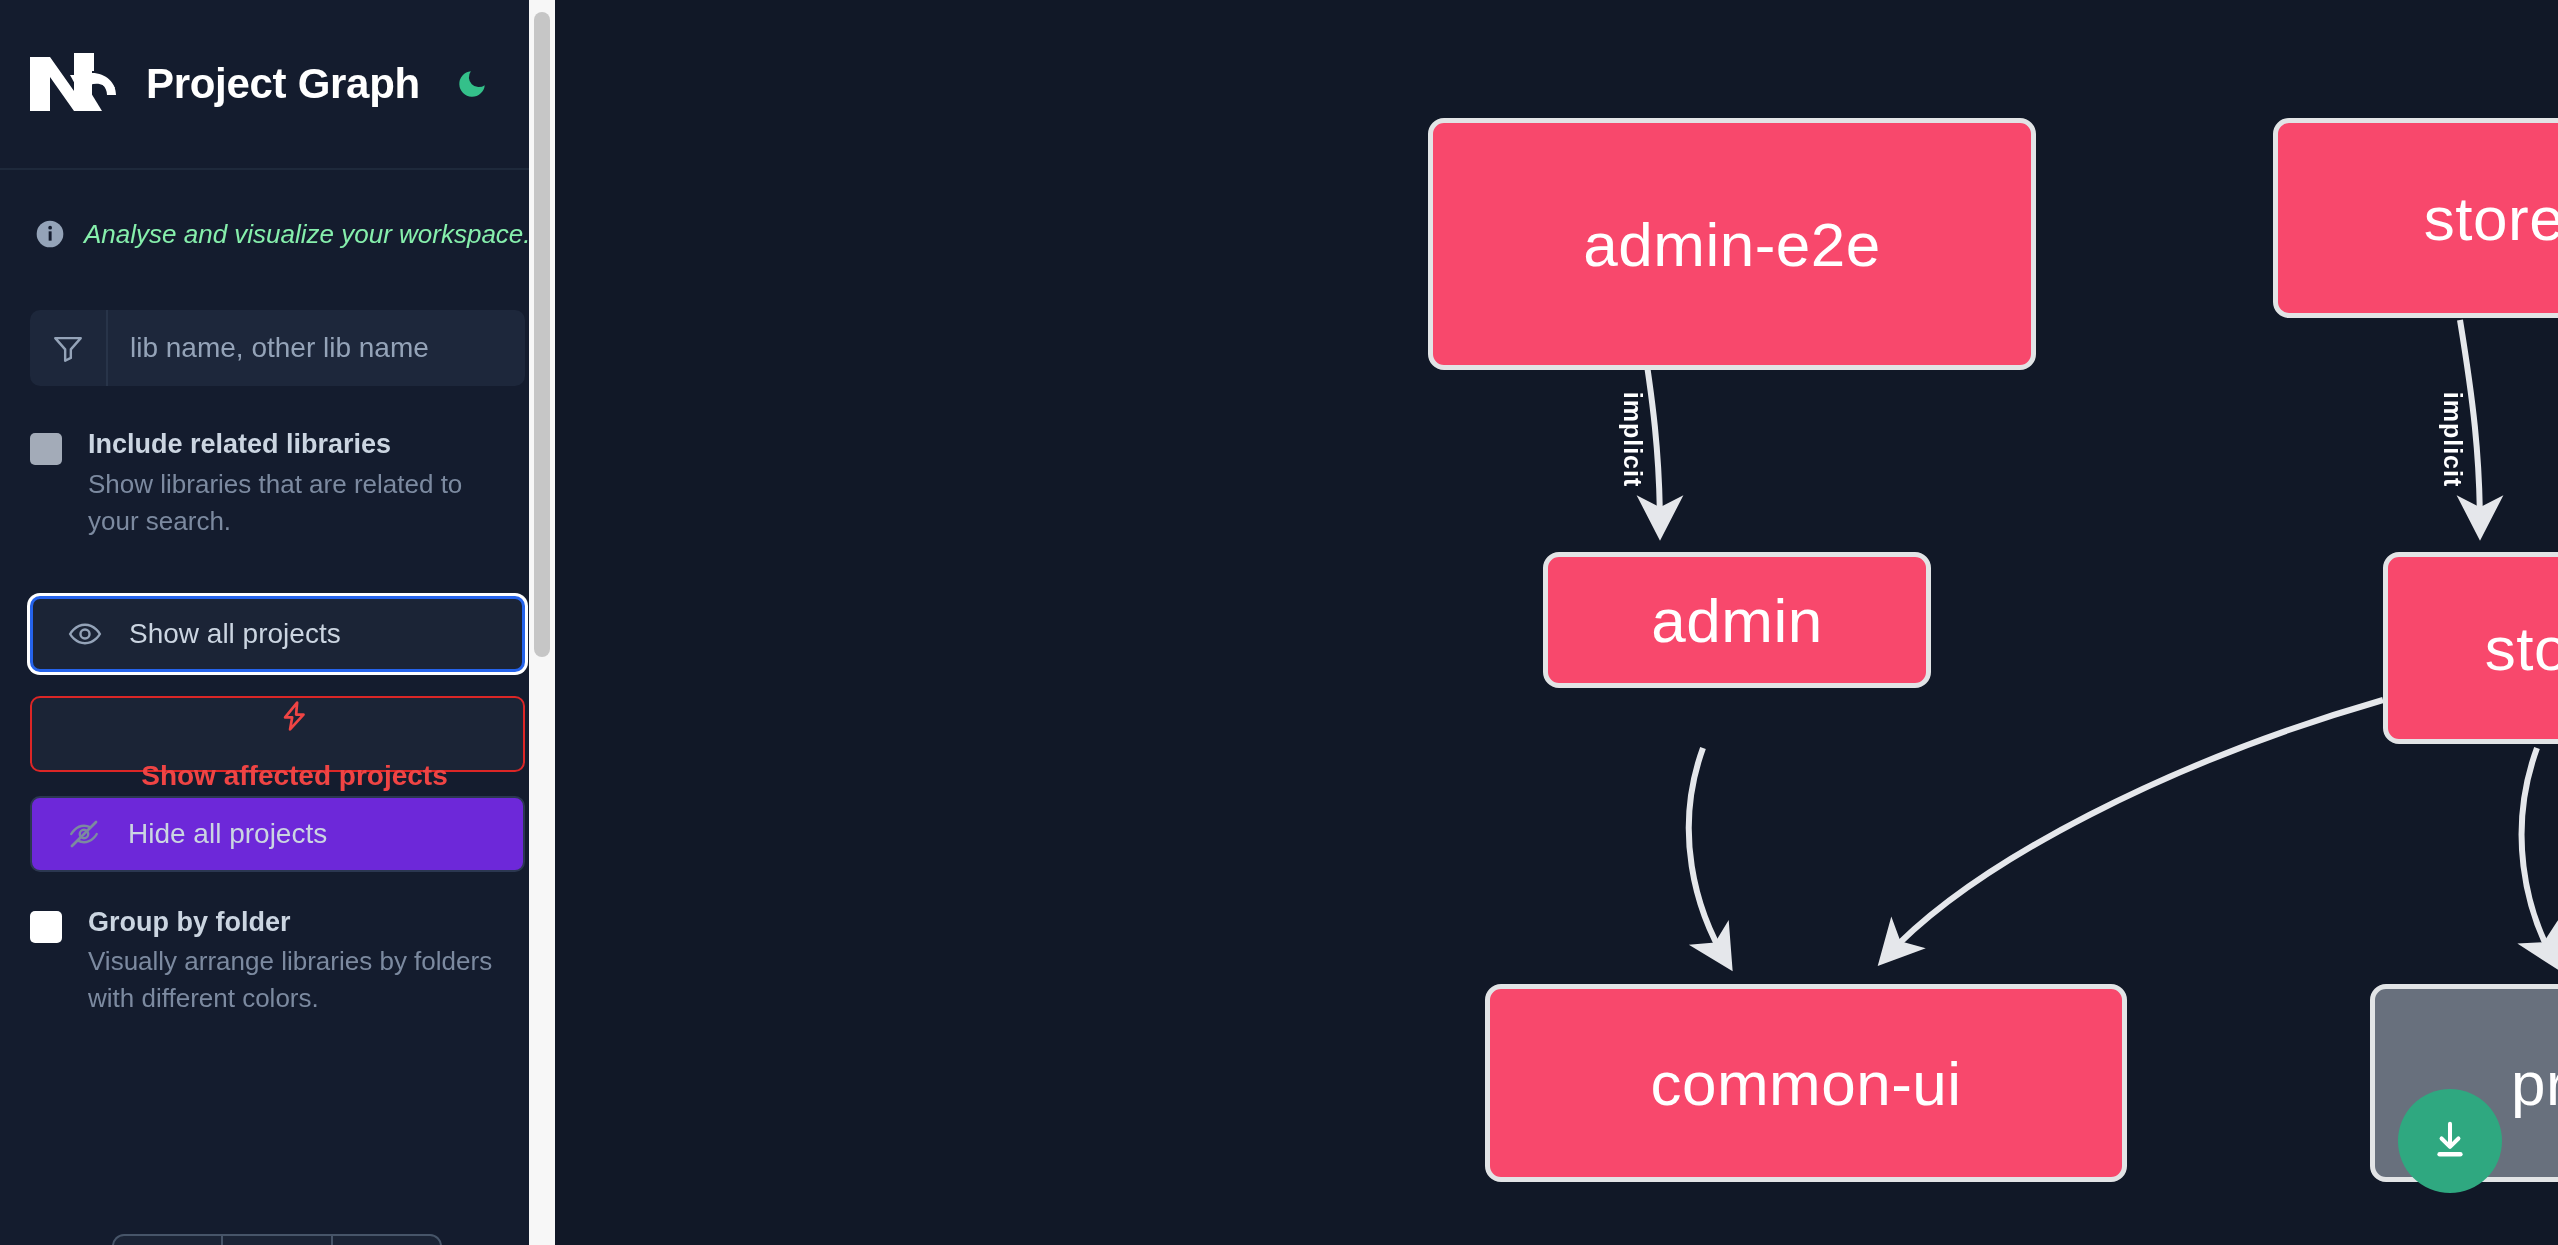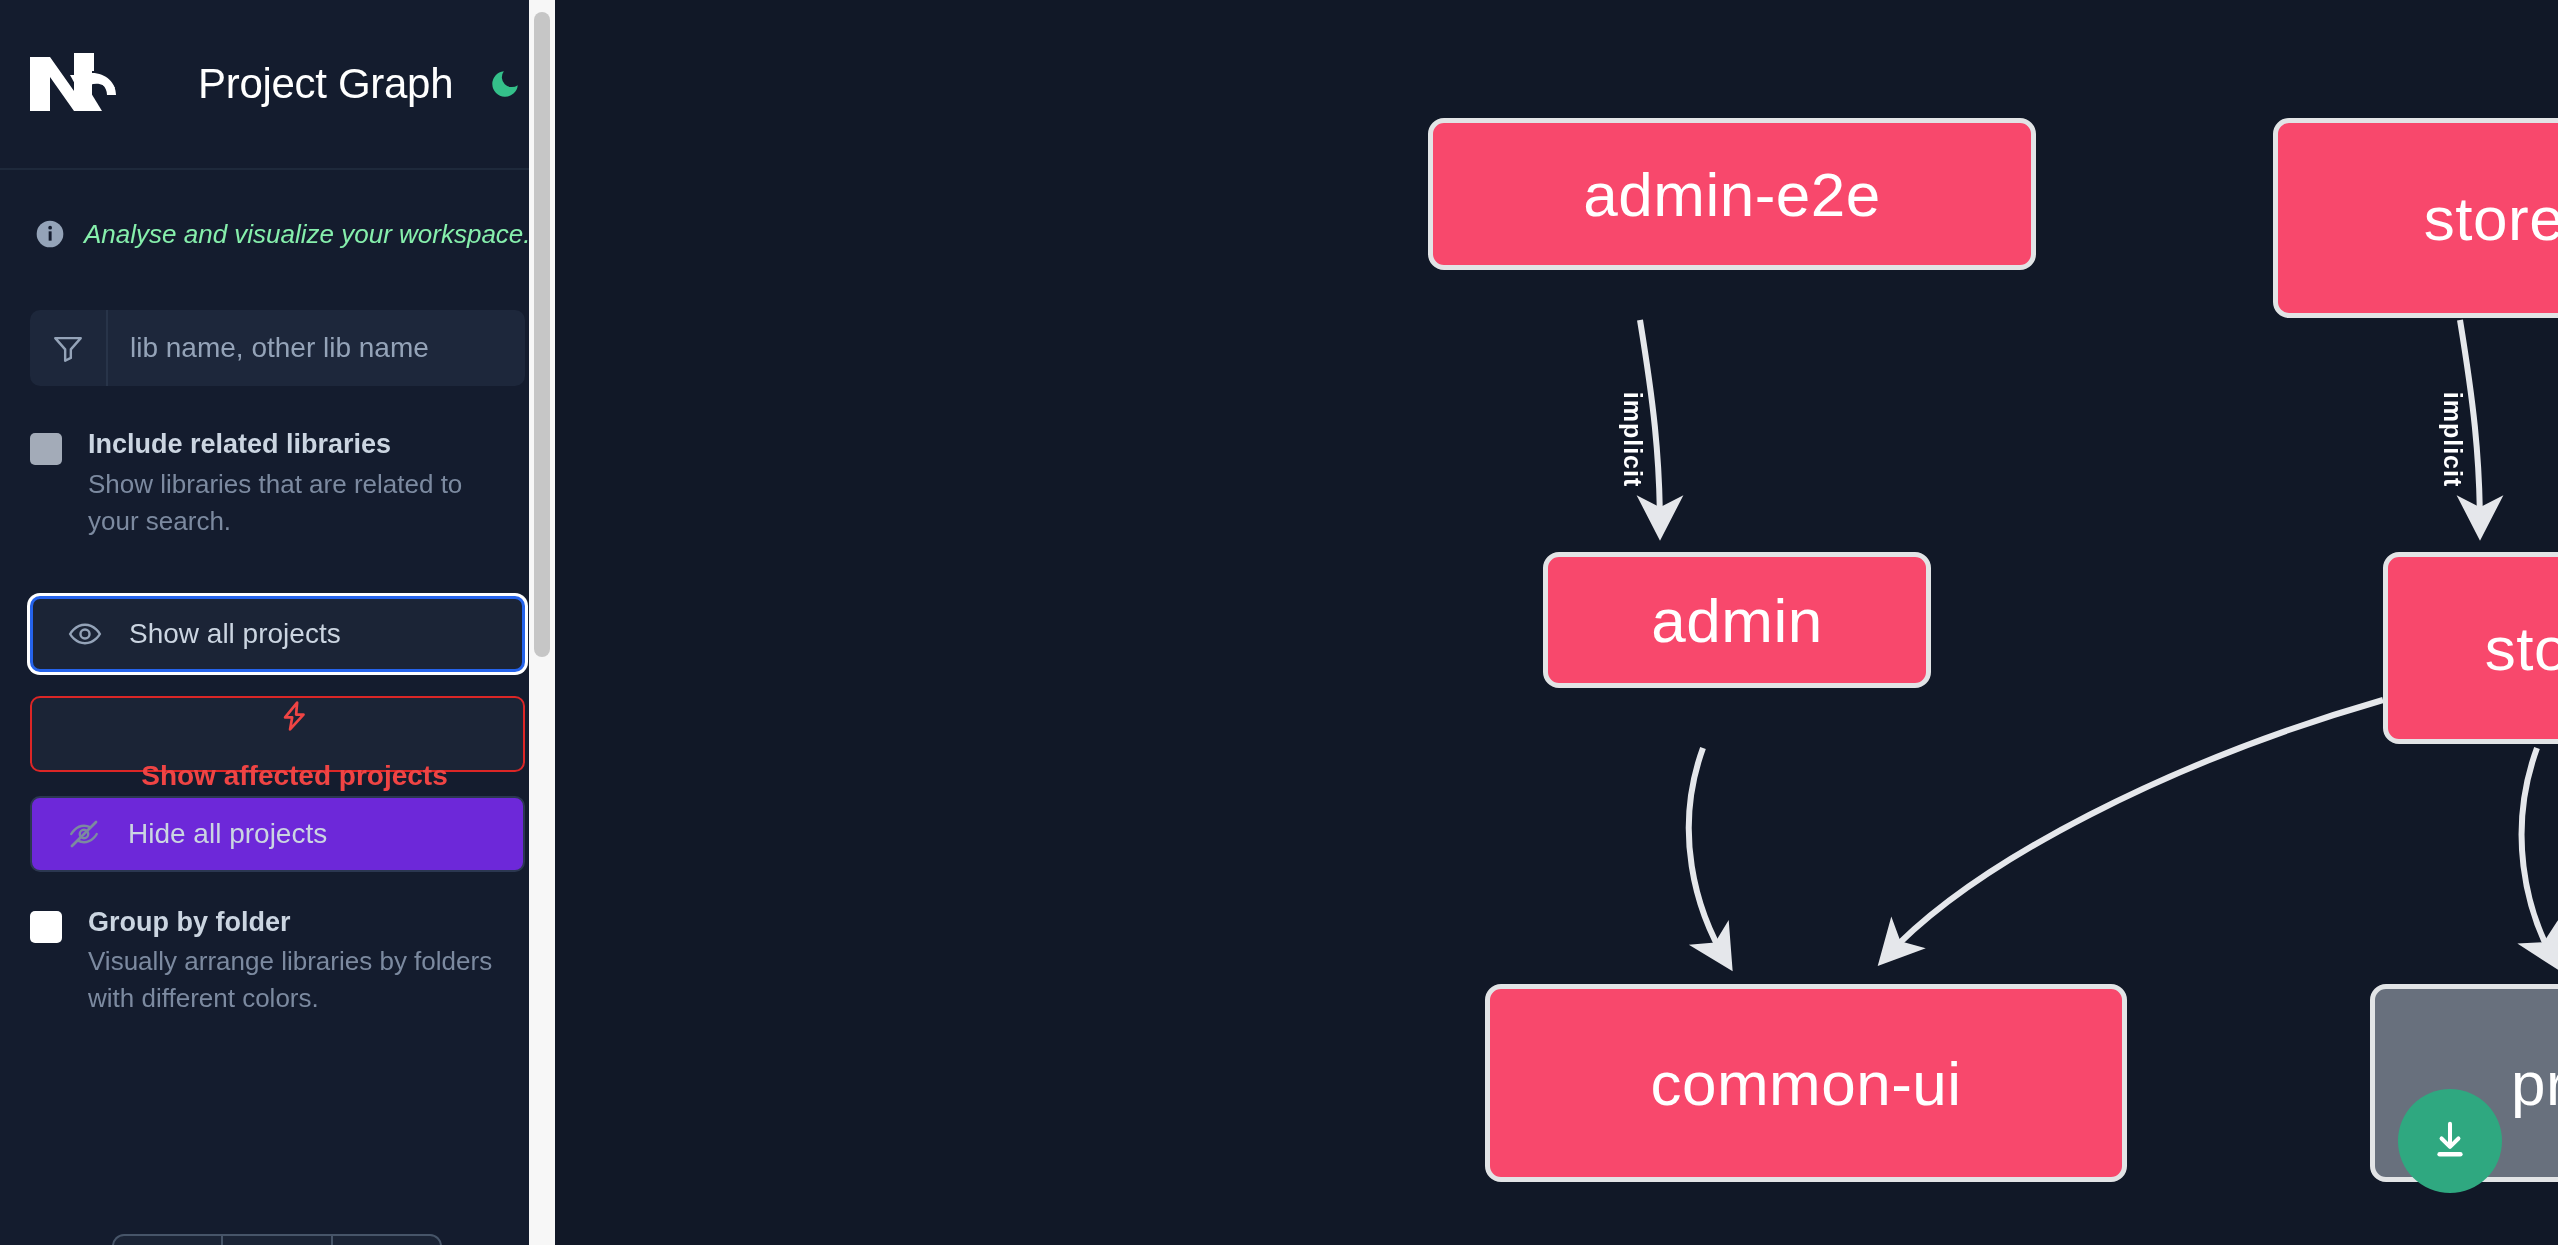--- a/index.html
+++ b/index.html
@@ -25,23 +25,23 @@
   .header {
     height: 170px;
     display: flex; align-items: center;
     padding: 0 0 0 30px;
     border-bottom: 2px solid #1E293B;
   }
   .nx-logo { width: 92px; height: 62px; flex: 0 0 92px; }
   .app-title {
     color: #FFFFFF;
     font-size: 42px;
-    font-weight: 400;
+    font-weight: 700;
     letter-spacing: -0.3px;
-    margin-left: 76px;
+    margin-left: 24px;
     white-space: nowrap;
   }
   .moon-btn {
     margin-left: 32px;
     width: 40px; height: 40px;
     display: flex; align-items: center; justify-content: center;
     cursor: pointer;
   }
 
   .tagline-row {
@@ -354,21 +354,21 @@
 
       <path d="M1905,320 C1918,400 1925,455 1925,530" fill="none" stroke="#E5E7EB" stroke-width="6" marker-end="url(#ah)"></path>
 
       <path d="M1148,748 C1118,830 1140,910 1172,962" fill="none" stroke="#E5E7EB" stroke-width="6" marker-end="url(#ah)"></path>
 
       <path d="M1828,700 C1620,760 1420,860 1330,958" fill="none" stroke="#E5E7EB" stroke-width="6" marker-end="url(#ah)"></path>
 
       <path d="M1982,748 C1952,830 1970,910 2000,962" fill="none" stroke="#E5E7EB" stroke-width="6" marker-end="url(#ah)"></path>
     </svg>
 
-    <div class="node pink" style="left:873px;  top:118px;  width:608px; height:152px;">admin-e2e</div>
+    <div class="node pink" style="left:873px;  top:118px;  width:608px; height:252px;">admin-e2e</div>
     <div class="node pink" style="left:1718px; top:118px;  width:568px; height:200px;">store-e2e</div>
     <div class="node pink" style="left:988px;  top:552px;  width:388px; height:136px;">admin</div>
     <div class="node pink" style="left:1828px; top:552px;  width:344px; height:192px;">store</div>
     <div class="node pink" style="left:930px;  top:984px;  width:642px; height:198px;">common-ui</div>
     <div class="node gray" style="left:1815px; top:984px;  width:524px; height:198px;">products</div>
 
     <div class="edge-label" style="left:1030px; top:425px; transform:rotate(90deg);">implicit</div>
     <div class="edge-label" style="left:1850px; top:425px; transform:rotate(90deg);">implicit</div>
 
     <button class="fab">

